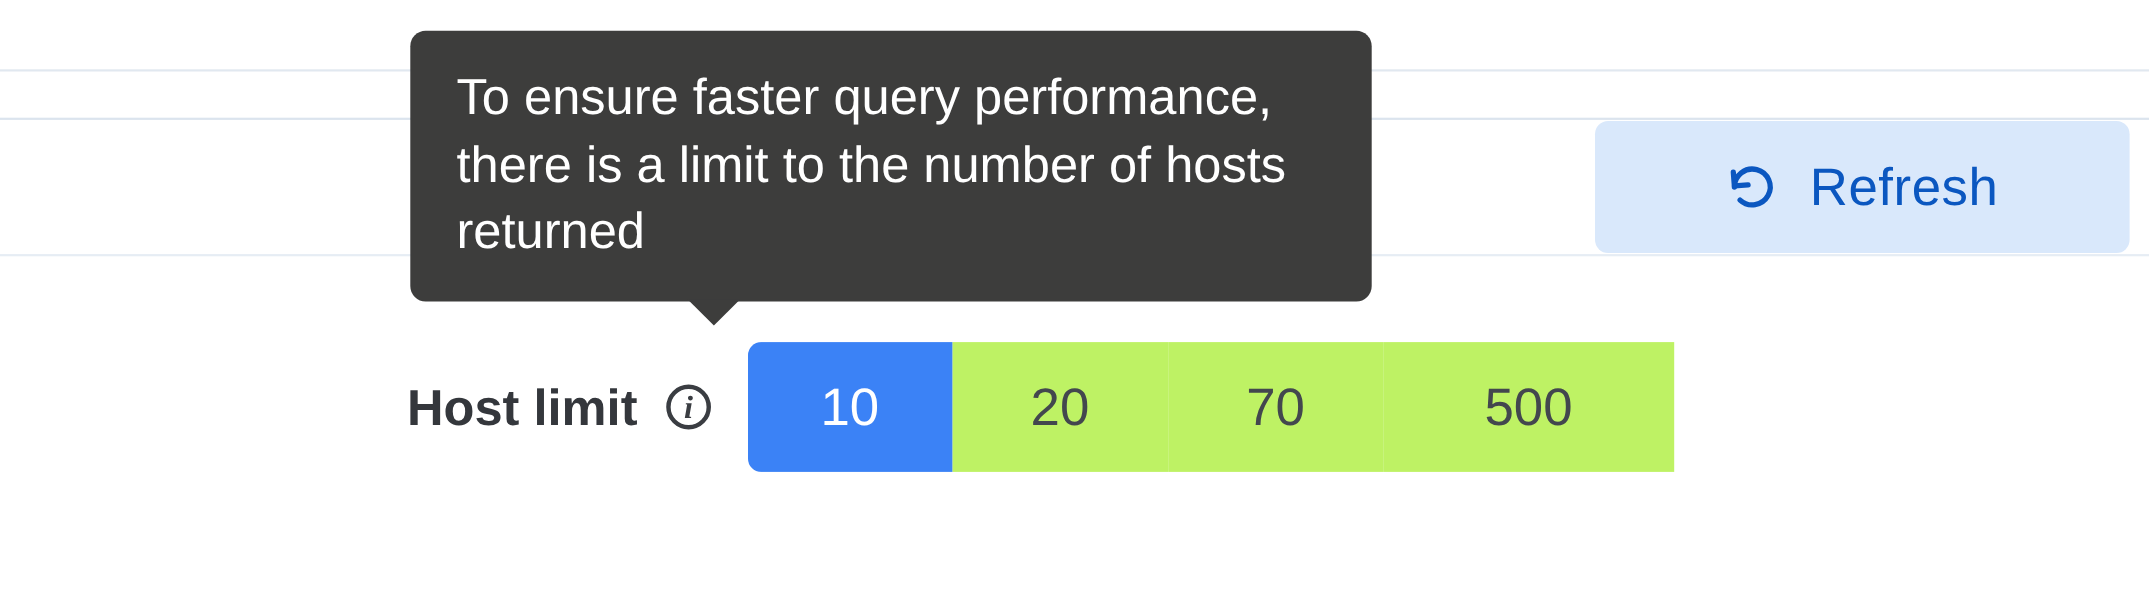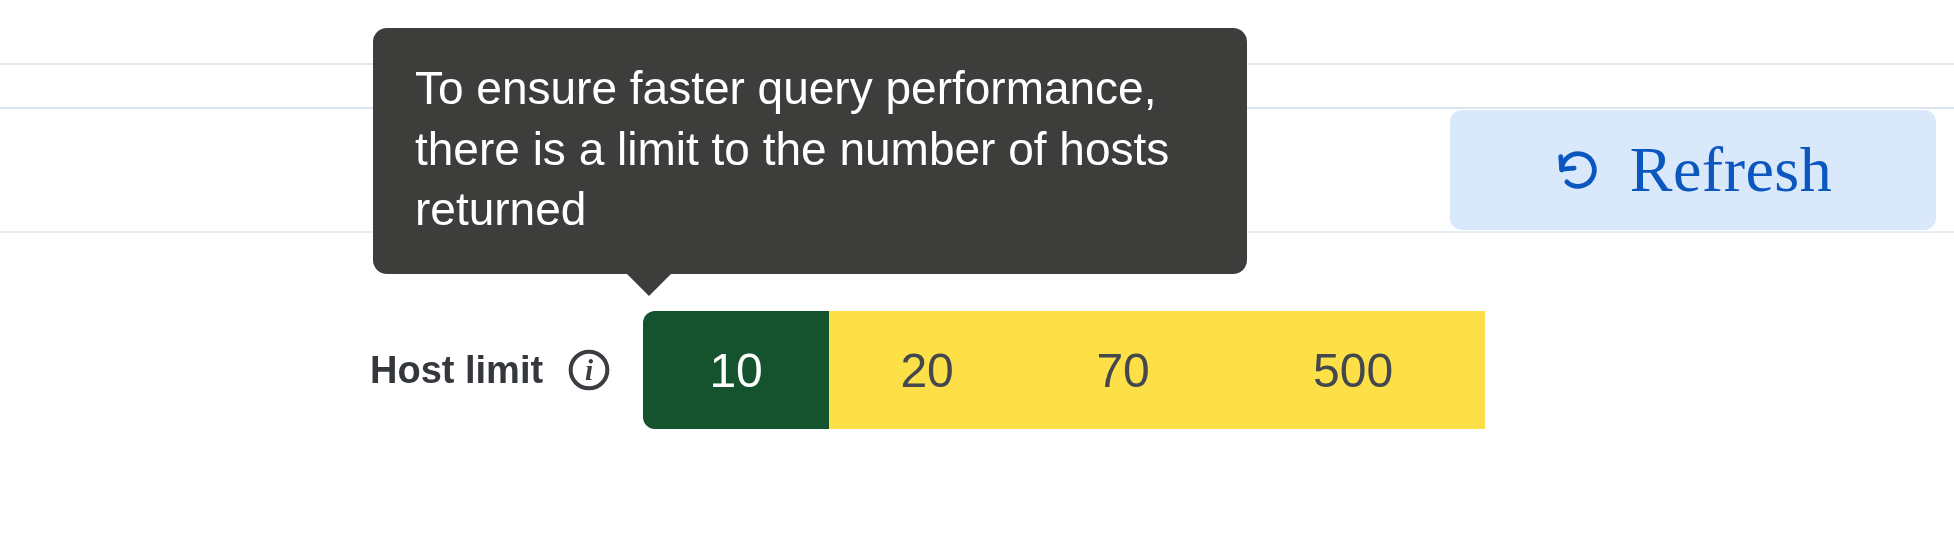--- a/index.html
+++ b/index.html
@@ -27,21 +27,21 @@
       align-items: center;
       justify-content: center;
       gap: 28px;
       cursor: pointer;
     }
     .refresh-btn .icon-wrap {
       width: 48px; height: 48px;
       display: flex; align-items: center; justify-content: center;
     }
     .refresh-btn svg { width: 46px; height: 46px; stroke: #0b57c0; fill: none; stroke-width: 2.5; }
-    .refresh-btn .label { color: #0b57c0; font-size: 64px; font-weight: 500; letter-spacing: 0.5px; font-family: Liberation Serif, serif; }
+    .refresh-btn .label { color: #0b57c0; font-size: 48px; font-weight: 500; letter-spacing: 0.5px; }
 
     .tooltip {
       position: absolute;
       top: 28px;
       left: 373px;
       width: 874px;
       background: #3d3d3c;
       color: #ffffff;
       border-radius: 14px;
       padding: 30px 20px 34px 42px;
@@ -63,21 +63,21 @@
       position: absolute;
       top: 306px;
       left: 370px;
       right: 18px;
       height: 128px;
       display: flex;
       align-items: center;
     }
     .host-limit-label {
       color: #34373c;
-      font-size: 38px;
+      font-size: 46px;
       font-weight: 700;
       margin-right: 22px;
     }
     .info-icon {
       width: 48px; height: 48px;
       display: inline-flex; align-items: center; justify-content: center;
       margin-right: 30px;
     }
     .info-icon svg { width: 44px; height: 44px; stroke: #3a3d42; fill: none; stroke-width: 2.2; }
     .info-icon svg text { fill: #3a3d42; stroke: none; font-size: 16px; font-style: italic; font-family: Georgia, serif; font-weight: 600; }
@@ -90,23 +90,23 @@
       flex: 1;
     }
     .seg {
       display: flex;
       align-items: center;
       justify-content: center;
       font-size: 48px;
       font-weight: 500;
       cursor: pointer;
       color: #43474e;
-      background: #fde047;
+      background: #bef264;
     }
-    .seg.selected { background: #14532d; color: #ffffff; }
+    .seg.selected { background: #3b82f6; color: #ffffff; }
     .seg-10  { width: 186px; }
     .seg-20  { width: 196px; }
     .seg-50  { width: 196px; }
     .seg-100 { width: 260px; }
     .seg-500 { width: 264px; }
   </style>
 </head>
 <body>
 
 <div class="hr1"></div>

